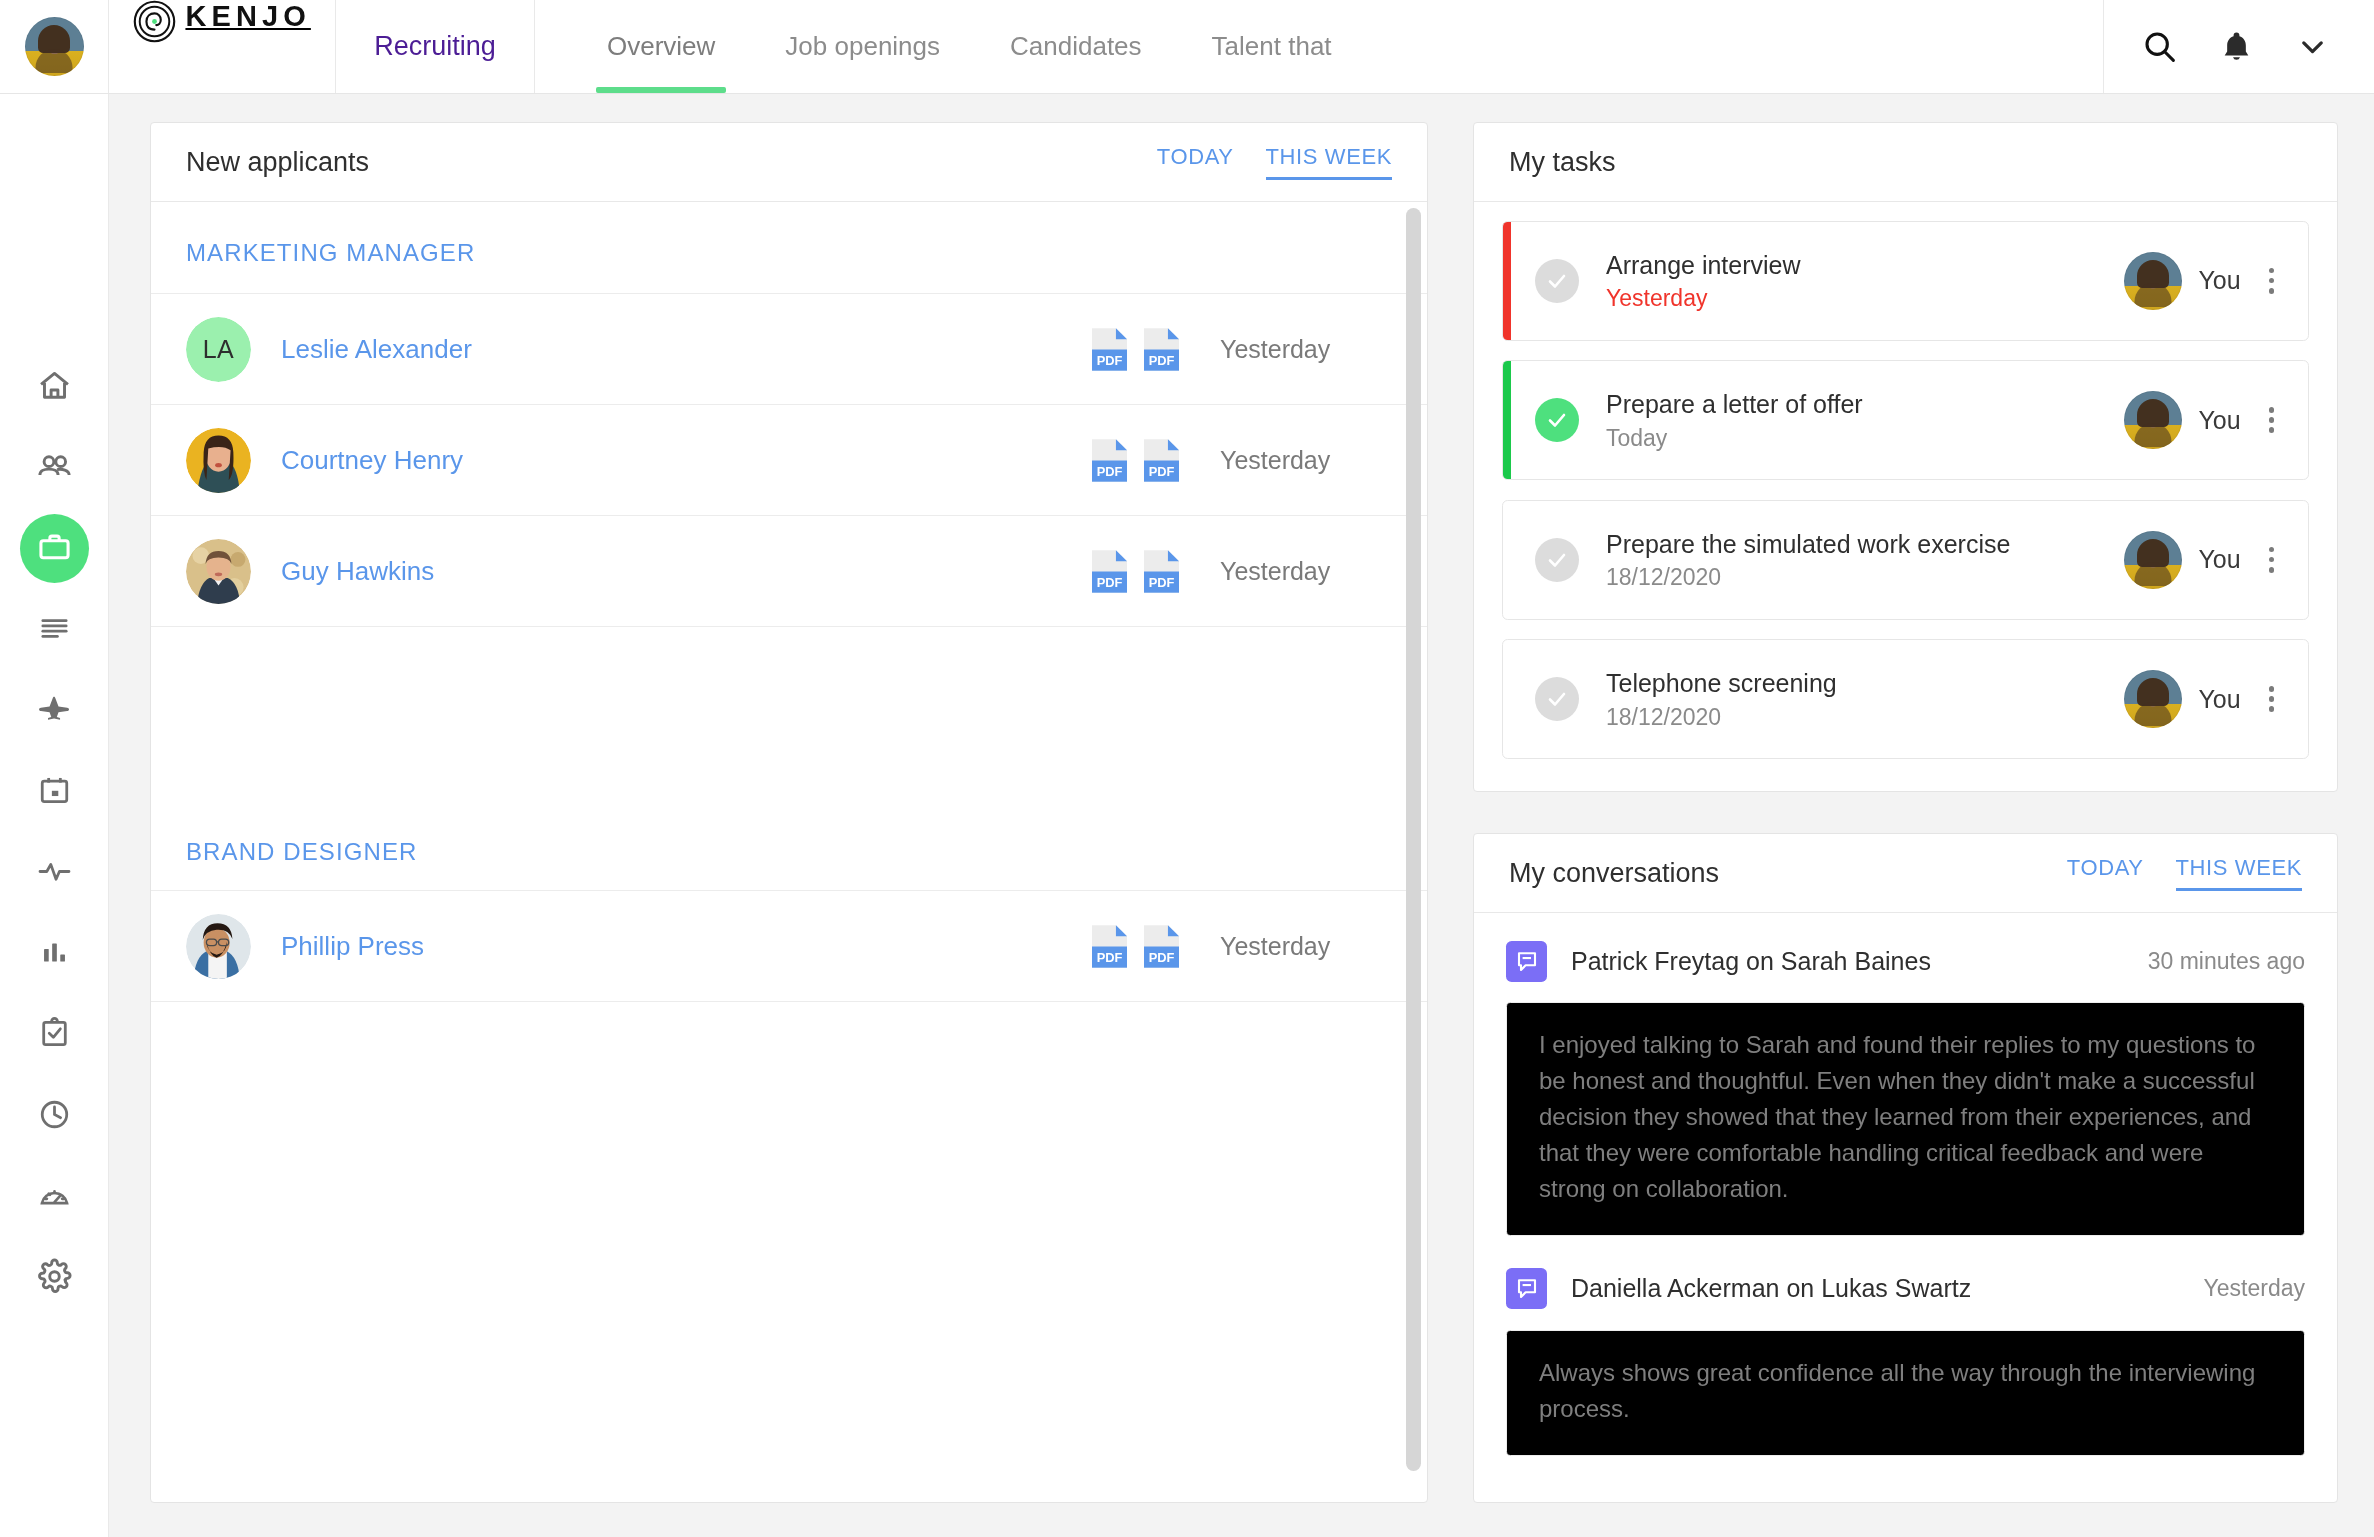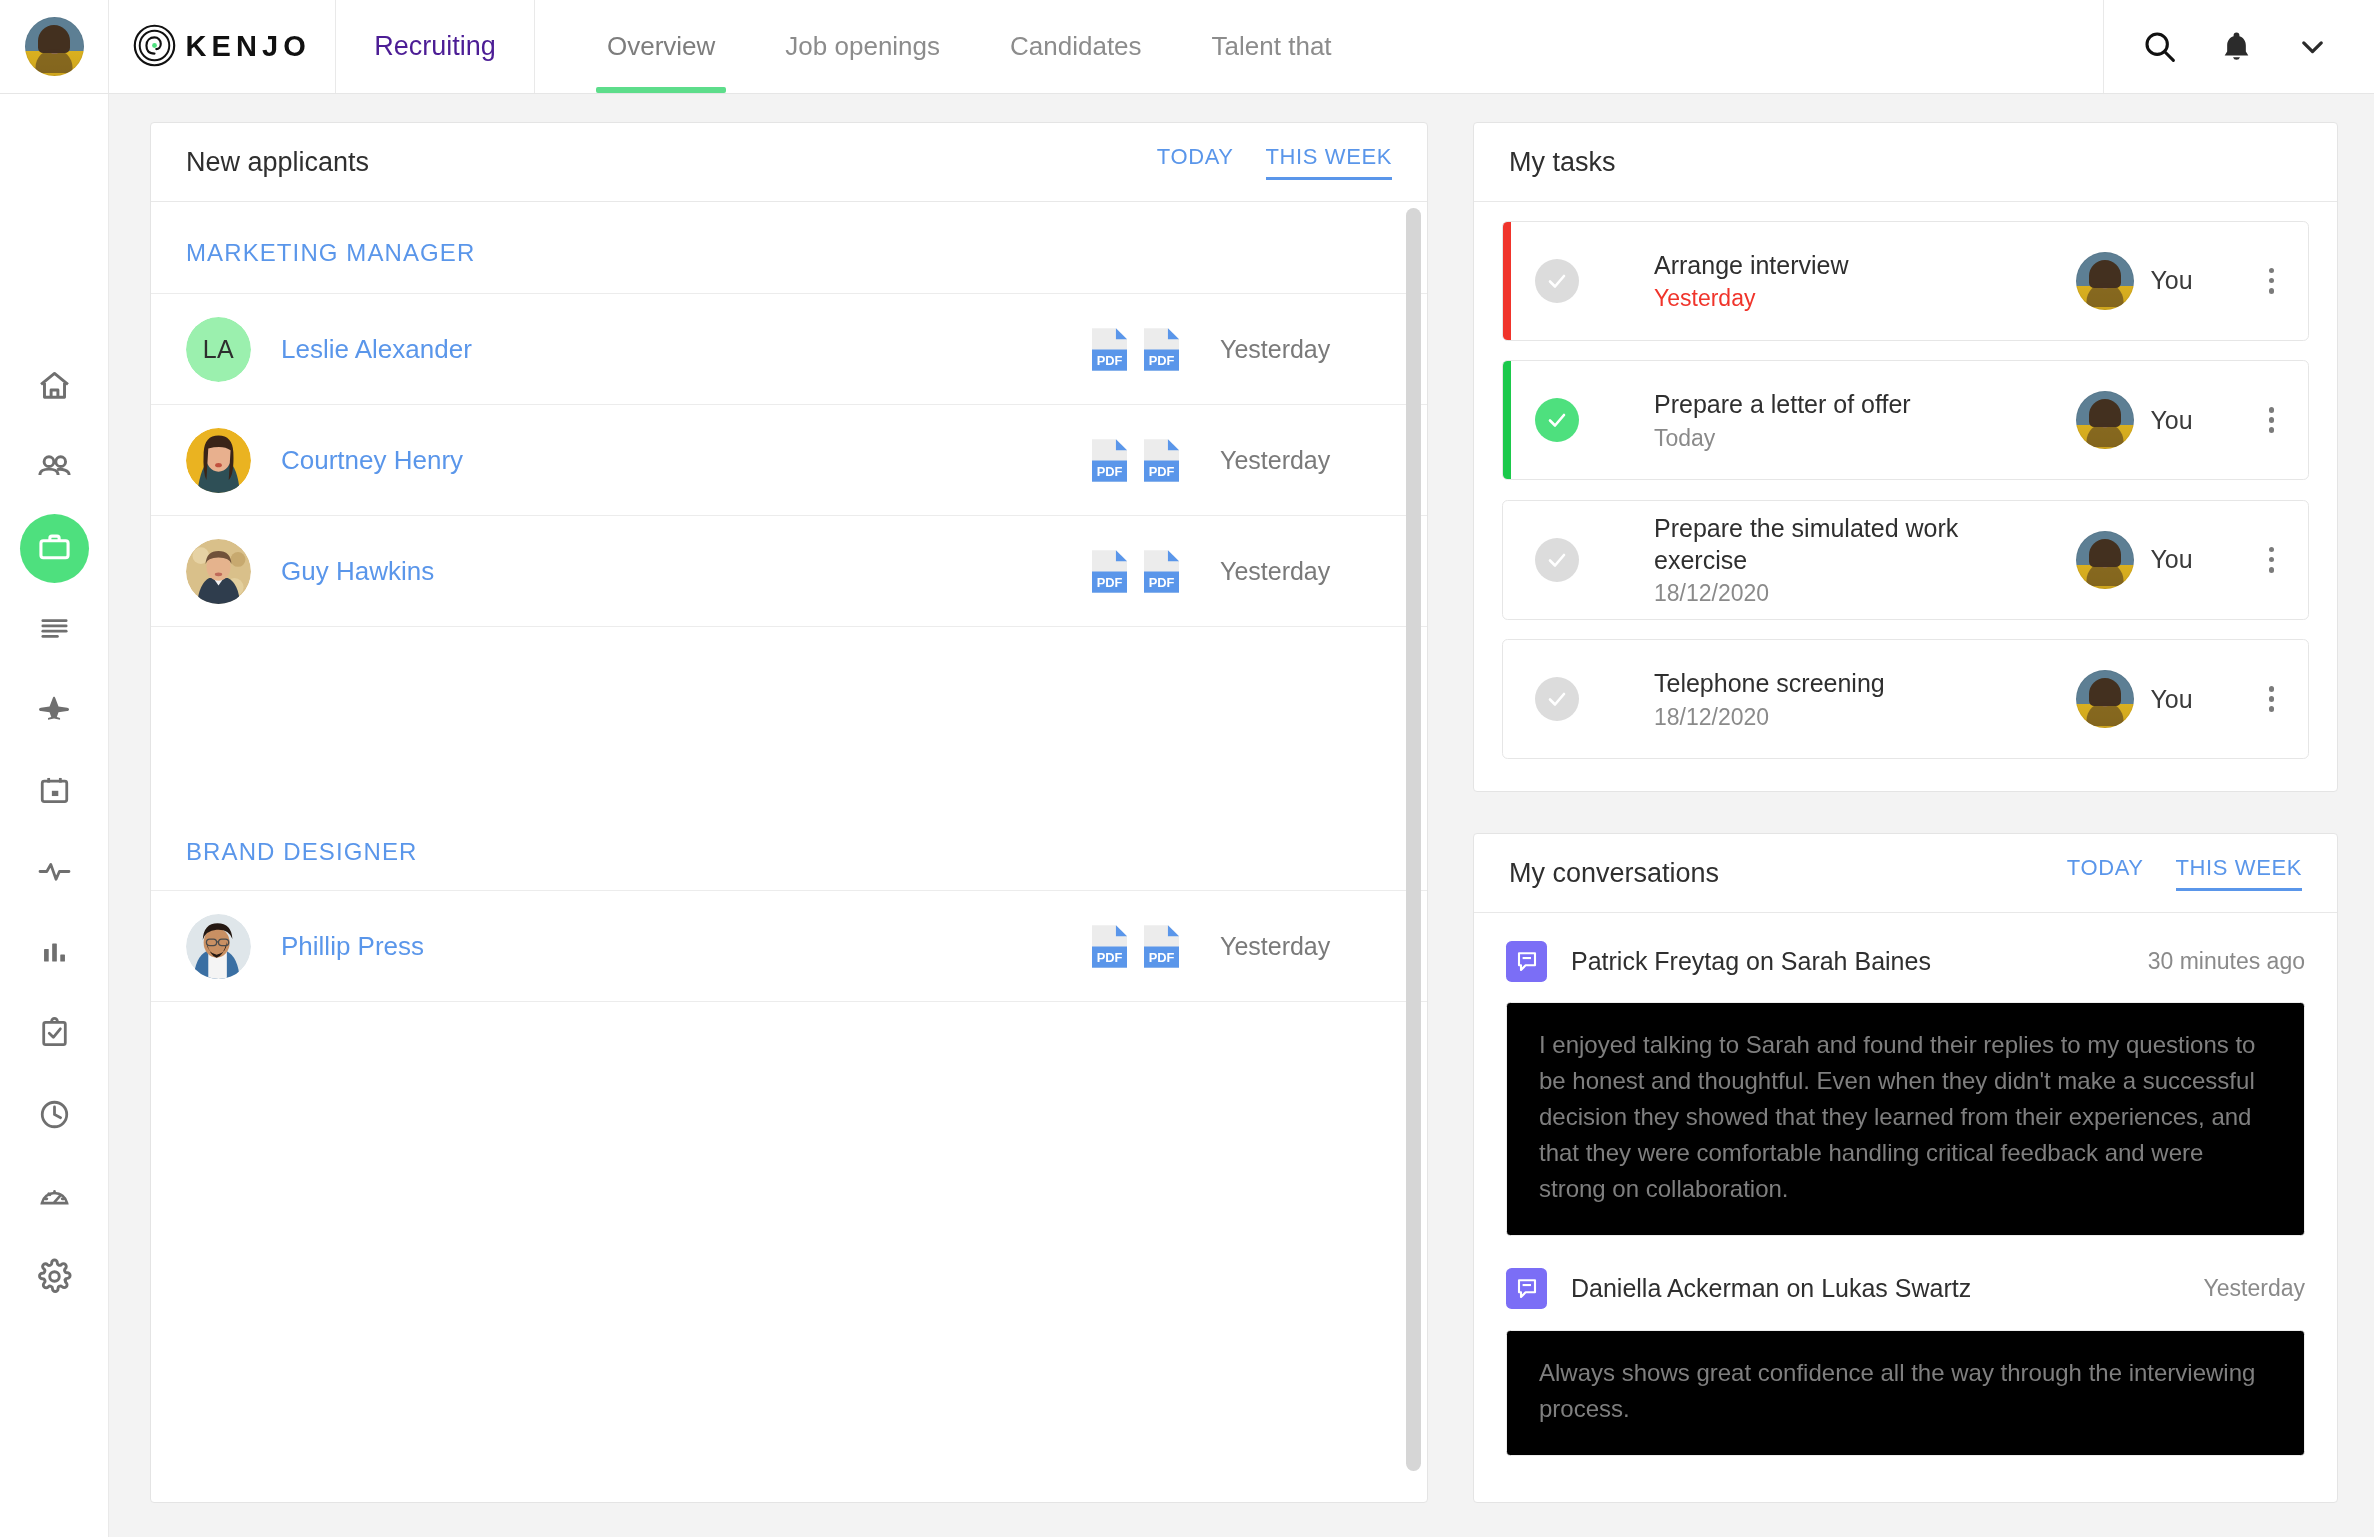--- a/index.html
+++ b/index.html
@@ -35,22 +35,23 @@
     content:""; position:absolute; left:50%; top:14%;
     width:32px; height:28px; transform:translateX(-50%);
     background:#43301f; border-radius:16.7px 16.7px 5.6px 5.6px;
   }
   .avatar-img::after {
     content:""; position:absolute; left:50%; top:55%;
     width:37px; height:24px; transform:translateX(-50%);
     background:#43301f; border-radius:18.6px 18.6px 0 0; opacity:.55;
   }
   .logo-cell {
-    width: 227px; display: flex; align-items: center; justify-content: center;
+    width: 227px; display: flex; align-items: flex-start; justify-content: center;
     border-right: 1.9px solid #e9e9e9;
+    text-decoration: underline;
   }
   .logo-mark { width: 43px; height: 43px; }
   .logo-text {
     margin-left: 9.3px;
     font-size: 29px; font-weight: bold; letter-spacing: 5.1px;
     color: #111111;
   }
   .module-cell {
     width: 199px; display: flex; align-items: center; justify-content: center;
     border-right: 1.9px solid #e9e9e9;
@@ -173,21 +174,20 @@
 
   .tasks-card { flex: 0 0 auto; }
   .tasks-body { padding: 18.6px 28px 32px 28px; }
   .task {
     position: relative;
     border: 0.9px solid #e6e6e6; border-radius: 5.6px;
     height: 120px; margin-bottom: 19.5px;
     display: flex; align-items: center;
     padding-left: 32px; padding-right: 20.4px;
     overflow: hidden;
-    gap: 48px;
   }
   .task:last-child { margin-bottom: 0; }
   .task-bar {
     position: absolute; left: 0; top: 0; bottom: 0; width: 8.3px;
   }
   .task-check {
     width: 44px; height: 44px; border-radius: 50%;
     display: flex; align-items: center; justify-content: center;
     flex: 0 0 44px; cursor: pointer;
   }

